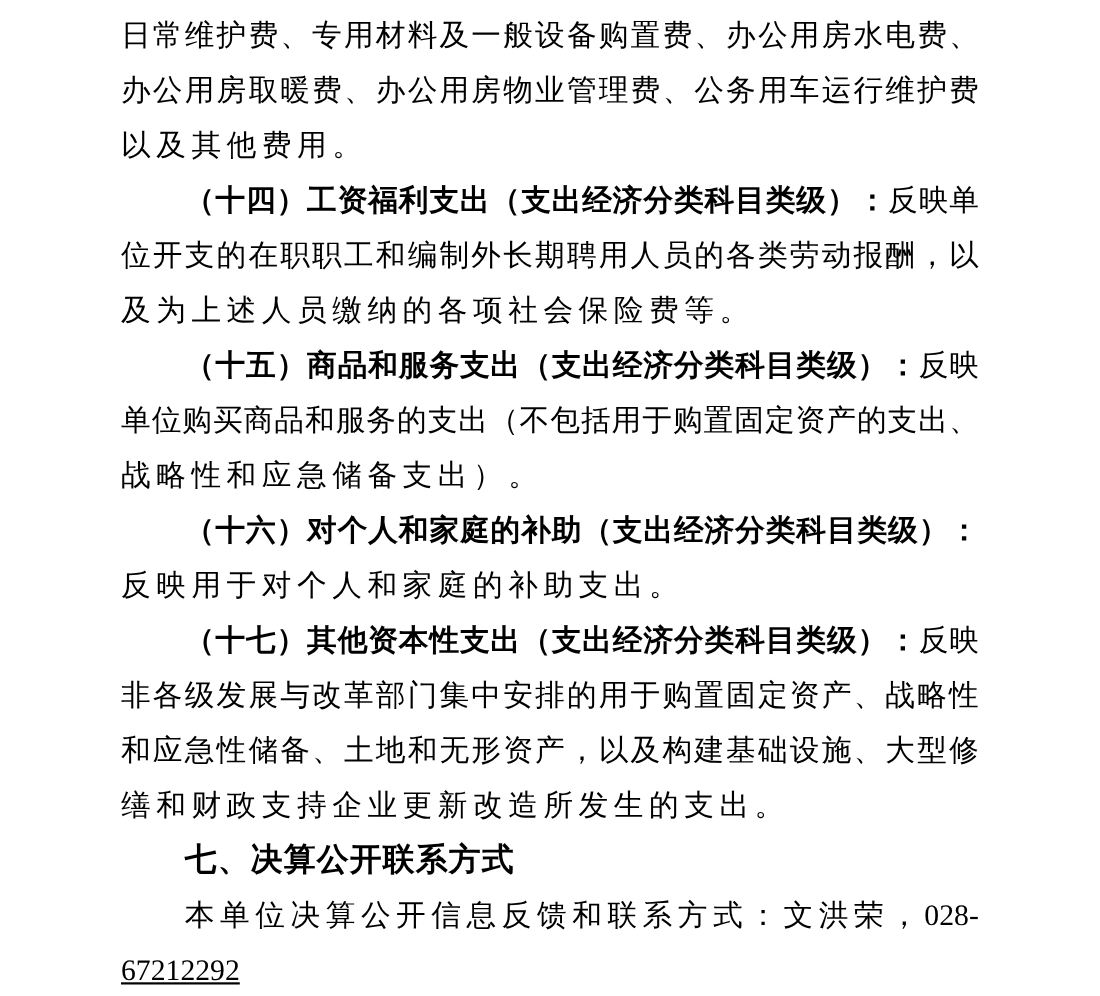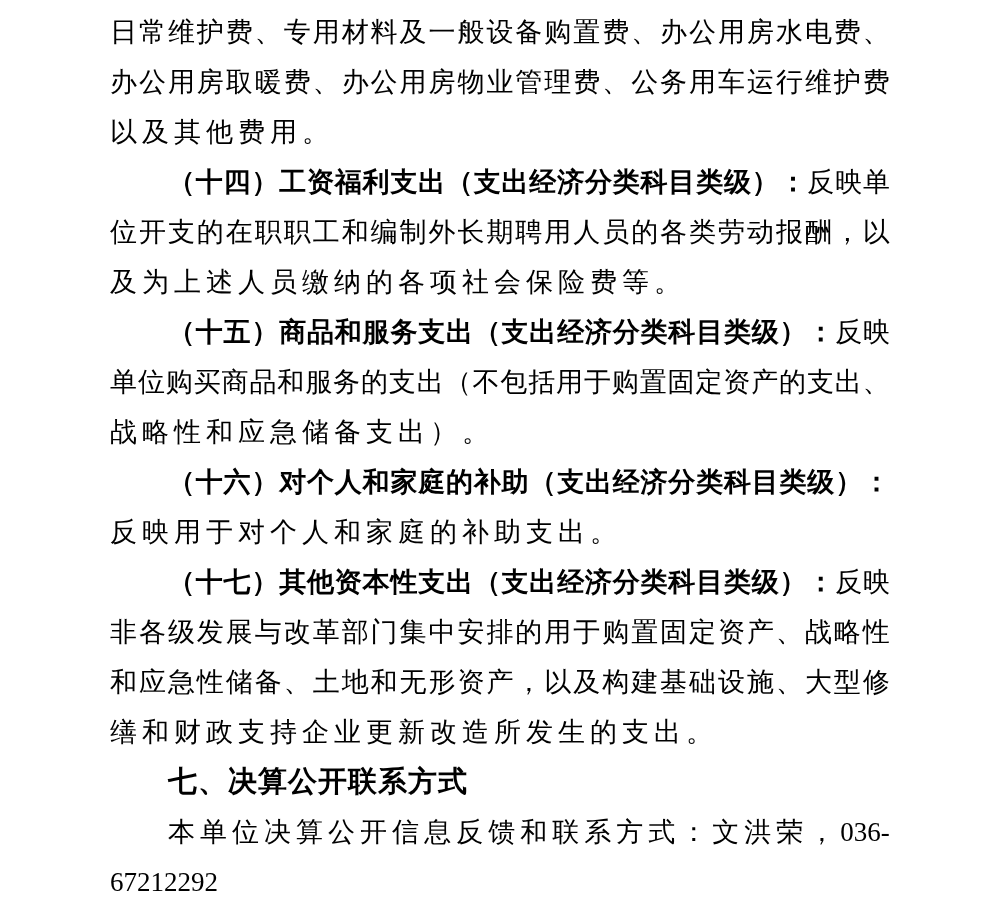--- a/index.html
+++ b/index.html
@@ -23,21 +23,21 @@
   .line {
     height: 50px;
     display: flex;
     align-items: center;
     white-space: nowrap;
   }
   .line.just { justify-content: space-between; }
   .line.ind { padding-left: 58px; }
   
   .line:not(.just) .tok { margin-right: 5px; }
-  .line:not(.just) .tok.lat { margin-right: 0; }
+  .line:not(.just) .tok.lat { margin-right: 0; text-decoration: underline; }
   .tok.b { font-weight: bold; }
   
   .paragraph.heading .line {
     font-family: "Liberation Sans", "DejaVu Sans", sans-serif;
     font-size: 29px;
     font-weight: bold;
   }
   .paragraph.heading .line:not(.just) .tok { margin-right: 1px; }
 </style>
 </head>
@@ -453,19 +453,19 @@
         <span class="tok">和</span>
         <span class="tok">联</span>
         <span class="tok">系</span>
         <span class="tok">方</span>
         <span class="tok">式</span>
         <span class="tok">：</span>
         <span class="tok">文</span>
         <span class="tok">洪</span>
         <span class="tok">荣</span>
         <span class="tok">，</span>
-        <span class="tok lat">036-</span>
+        <span class="tok lat">028-</span>
       </div>
       <div class="line">
         <span class="tok lat">67212292</span>
       </div>
     </div>
   </main>
 
 </body></html>

